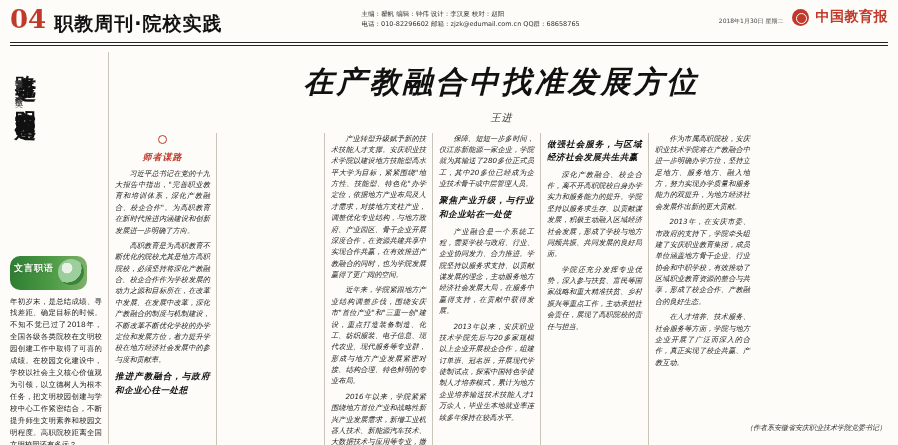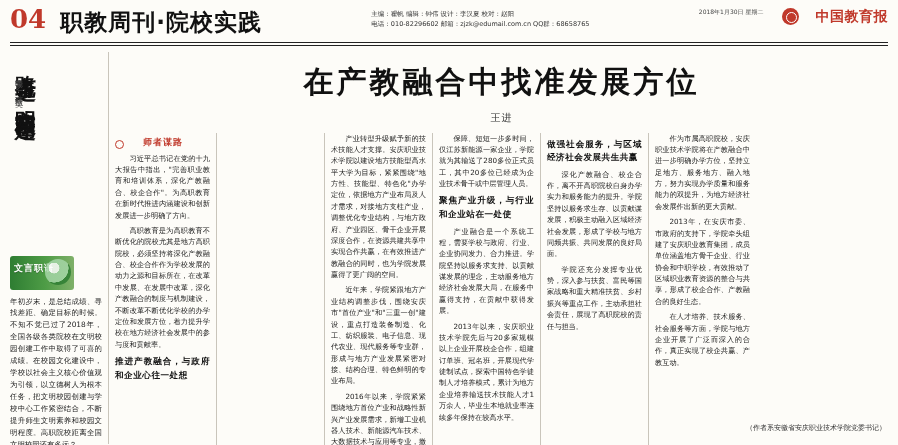--- a/index.html
+++ b/index.html
@@ -7,26 +7,26 @@
     width:898px;height:445px;
     background:#fdfcf8;
     font-family:"DejaVu Sans","Liberation Sans",sans-serif;
     color:#1a1a1a;
     overflow:hidden;
   }
   .page{position:relative;width:898px;height:445px;box-sizing:border-box;padding:6px 10px 0 10px;}
 
   
   .masthead{display:flex;align-items:flex-start;justify-content:space-between;height:34px;}
-  .mh-left{display:flex;align-items:baseline;gap:14px;}
+  .mh-left{display:flex;align-items:baseline;gap:8px;}
   .pagenum{font-family:"DejaVu Serif","Liberation Serif",serif;font-size:26px;font-weight:bold;color:#c0392b;line-height:1;}
-  .secname{font-size:23px;font-weight:bold;letter-spacing:1px;color:#111;line-height:1;position:relative;top:2px;}
+  .secname{font-size:19px;font-weight:bold;letter-spacing:1px;color:#111;line-height:1;position:relative;top:2px;}
   .mh-mid{font-size:6.5px;line-height:1.5;color:#333;padding-top:4px;}
   .mh-mid div{white-space:nowrap;}
-  .mh-right{display:flex;align-items:flex-start;gap:16px;padding-top:2px;}
+  .mh-right{display:flex;align-items:flex-end;gap:6px;padding-top:2px;}
   .logo-circle{width:17px;height:17px;border-radius:50%;background:#c0392b;position:relative;}
   .logo-circle:after{content:"";position:absolute;left:4px;top:4px;width:9px;height:9px;border-radius:50%;border:1.6px solid #fff;}
   .logo-text{font-size:14px;font-weight:bold;color:#c0392b;letter-spacing:0.5px;}
 
   .rule-top{border-top:1.6px solid #222;margin:2px 0 0 0;}
   .rule-top2{border-top:0.8px solid #222;margin-top:1.5px;}
 
   
   .body{display:flex;margin-top:6px;height:392px;}
   .col{box-sizing:border-box;}
@@ -40,21 +40,21 @@
     font-size:21px;font-weight:bold;line-height:1.12;letter-spacing:2px;
     height:170px;margin:6px 0 0 4px;color:#111;
   }
   .vbyline{
     writing-mode:vertical-rl;text-orientation:upright;
     font-size:8px;color:#444;letter-spacing:2px;height:60px;
     position:absolute;left:2px;top:14px;
   }
   .logo-block{margin:8px 0 6px 0;width:86px;}
   .logo-badge{
-    width:64px;height:34px;border-radius:3px;
+    width:77px;height:34px;border-radius:10px;
     background:linear-gradient(90deg,#2e7d32 0%,#4e9c46 55%,#7fb069 100%);
     position:relative;overflow:hidden;
   }
   .logo-badge .lb-text{
     position:absolute;left:4px;top:6px;color:#fff;font-size:9px;font-weight:bold;letter-spacing:1px;
     text-shadow:0 1px 0 rgba(0,0,0,.25);
   }
   .logo-badge .lb-bird{
     position:absolute;right:3px;top:3px;width:26px;height:26px;border-radius:50%;
     background:radial-gradient(circle at 35% 35%,#fff 0 22%,#a5d6a7 23% 60%,#2e7d32 61% 100%);
@@ -69,22 +69,22 @@
   
   .headwrap{width:100%;}
   .headline{
     font-family:"DejaVu Serif","Liberation Serif",serif;
     font-size:30px;font-weight:bold;letter-spacing:3px;text-align:center;color:#111;
     margin:10px 0 8px 0;
   }
   .byline{text-align:center;font-size:10px;color:#333;margin-bottom:8px;letter-spacing:1px;}
 
   .subhead-red{
-    display:flex;align-items:flex-end;gap:19px;
-    color:#c0392b;font-weight:bold;font-size:9px;margin:2px 0 4px 0;letter-spacing:1px;
+    display:flex;align-items:center;gap:6px;
+    color:#c0392b;font-weight:bold;font-size:9px;margin:2px 0 4px 0;letter-spacing:1px;flex-direction:column;
   }
   .dot{width:7px;height:7px;border-radius:50%;border:1.5px solid #c0392b;display:inline-block;}
   .subhead-blk{font-weight:bold;font-size:8.6px;margin:5px 0 4px 0;letter-spacing:.5px;color:#111;}
 
   .foot{position:absolute;right:12px;bottom:12px;font-size:7px;color:#333;text-align:right;line-height:1.5;}
 </style>
 </head>
 <body>
 
 <div class="page">
@@ -119,21 +119,21 @@
         <div class="logo-badge">
           <span class="lb-text">文言职语</span>
           <span class="lb-bird"></span>
         </div>
       </div>
       <div class="leftpara">年初岁末，是总结成绩、寻找差距、确定目标的时候。不知不觉已过了2018年，全国各级各类院校在文明校园创建工作中取得了可喜的成绩。在校园文化建设中，学校以社会主义核心价值观为引领，以立德树人为根本任务，把文明校园创建与学校中心工作紧密结合，不断提升师生文明素养和校园文明程度。高职院校距离全国文明校园还有多远？</div>
     </div>
 
     <div class="vline"></div>
 
-    <div style="flex:1;display:flex;flex-direction:column;">
+    <div style="flex:1;display:flex;flex-direction:column;font-style:italic;">
 
       <div class="headwrap">
         <div class="headline">在产教融合中找准发展方位</div>
         <div class="byline">王进</div>
       </div>
 
       <div style="display:flex;flex:1;">
 
         <div class="col textcol">
           <div class="subhead-red">

